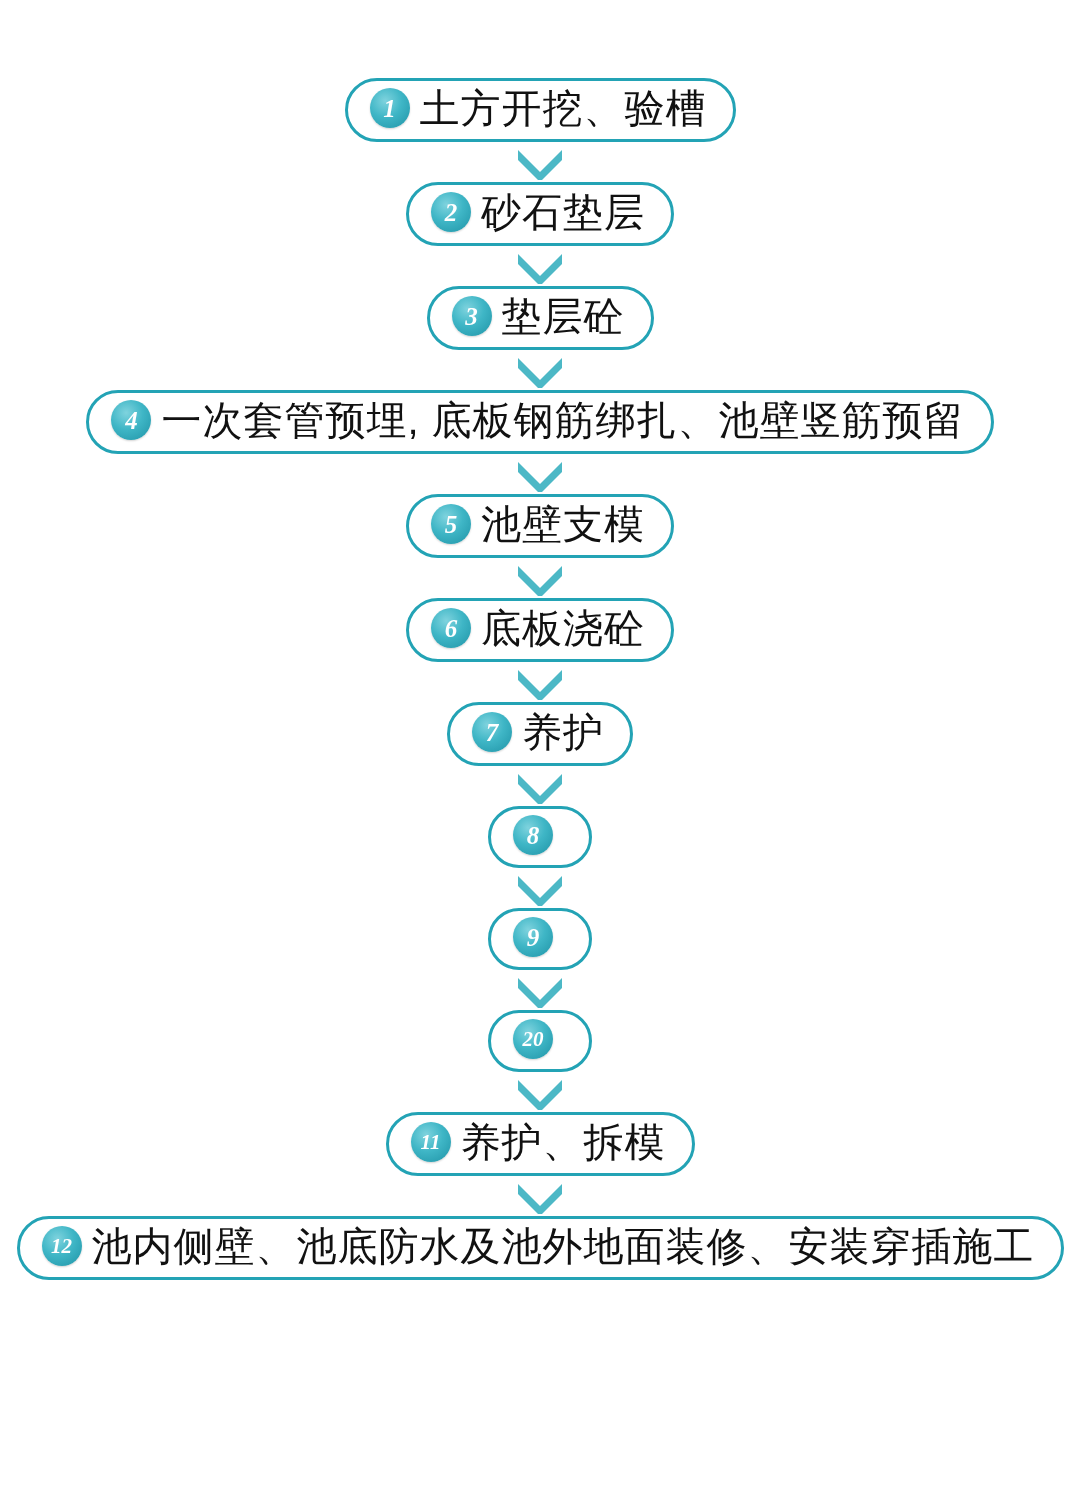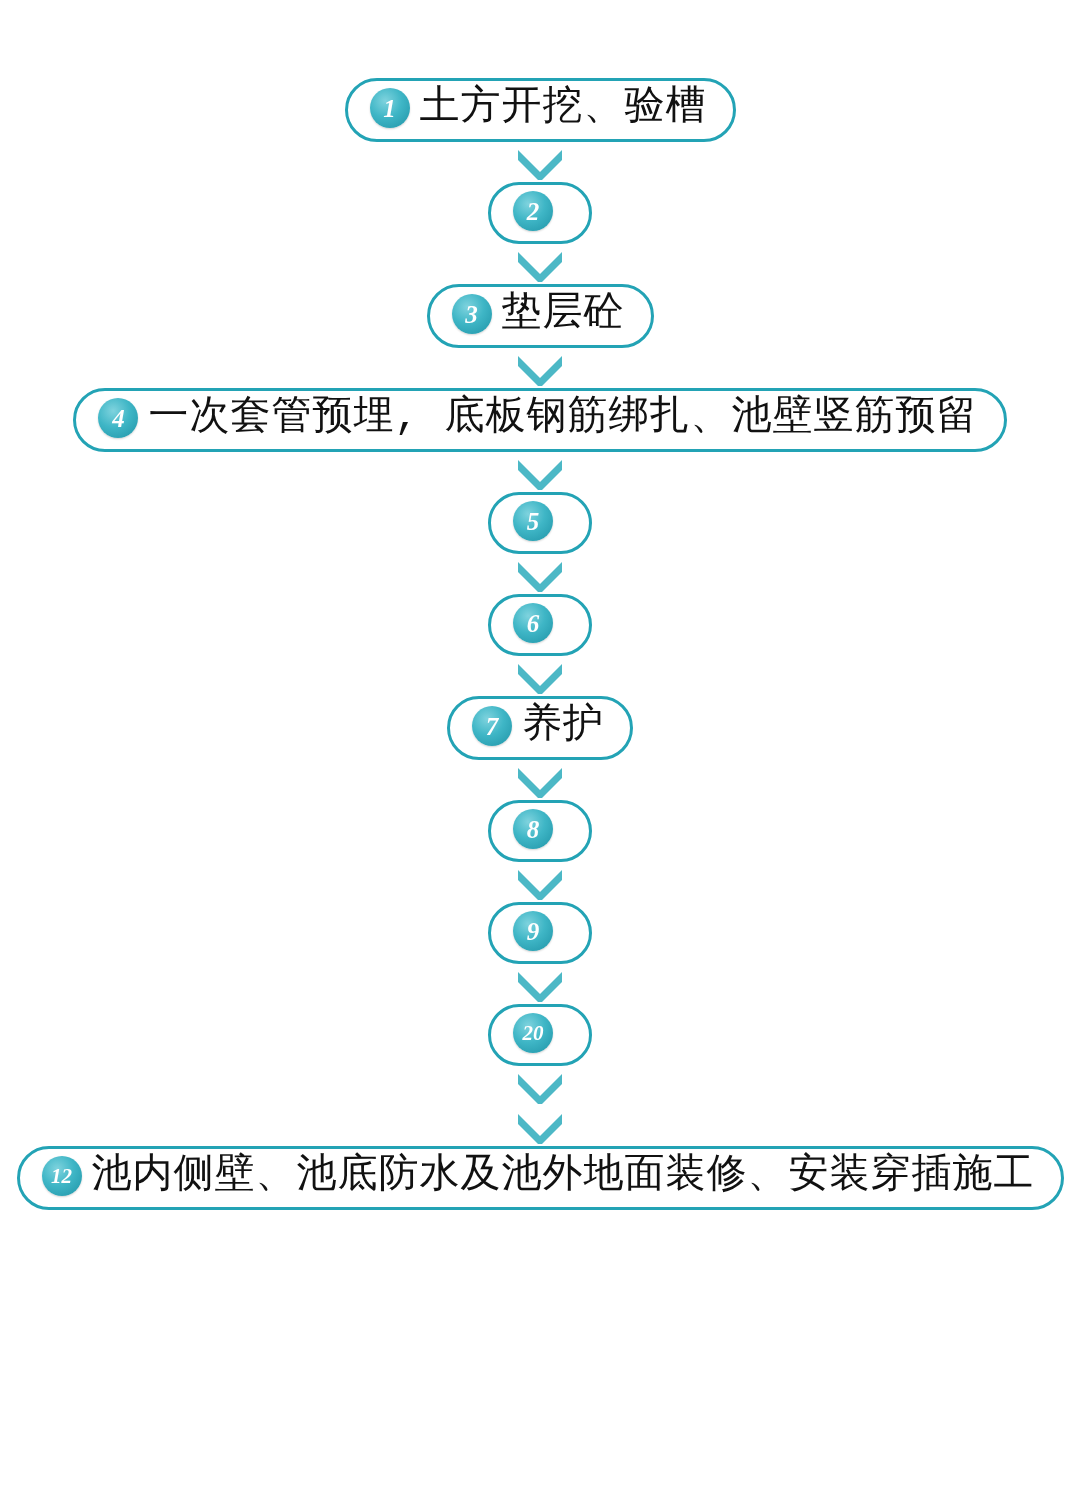--- a/index.html
+++ b/index.html
@@ -53,21 +53,21 @@
     box-shadow: 0 1px 2px rgba(0,0,0,0.18);
   }
   .badge.wide {
     font-size: 21px;
   }
   .label {
     font-size: 40px;
     color: #111111;
     letter-spacing: 1px;
     line-height: 1.05;
-    font-family: Liberation Mono, monospace;
+    font-family: Liberation Sans, sans-serif;
   }
   .arrow {
     width: 56px;
     height: 40px;
     display: flex;
     align-items: center;
     justify-content: center;
   }
   .arrow svg { display: block; }
 </style>
@@ -79,20 +79,21 @@
       <div class="badge">1</div>
       <div class="label">土方开挖、验槽</div>
     </div>
     <div class="arrow">
       <svg width="56" height="36" viewBox="0 0 56 36">
         <path d="M6 6 L28 28 L50 6 L50 16 L28 38 L6 16 Z" fill="#4cb8c6"></path>
       </svg>
     </div>
     <div class="step">
       <div class="badge">2</div>
+      <div class="label">砂石垫层</div>
     </div>
     <div class="arrow">
       <svg width="56" height="36" viewBox="0 0 56 36">
         <path d="M6 6 L28 28 L50 6 L50 16 L28 38 L6 16 Z" fill="#4cb8c6"></path>
       </svg>
     </div>
     <div class="step">
       <div class="badge">3</div>
       <div class="label">垫层砼</div>
     </div>
@@ -105,28 +106,30 @@
       <div class="badge">4</div>
       <div class="label">一次套管预埋, 底板钢筋绑扎、池壁竖筋预留</div>
     </div>
     <div class="arrow">
       <svg width="56" height="36" viewBox="0 0 56 36">
         <path d="M6 6 L28 28 L50 6 L50 16 L28 38 L6 16 Z" fill="#4cb8c6"></path>
       </svg>
     </div>
     <div class="step">
       <div class="badge">5</div>
+      <div class="label">池壁支模</div>
     </div>
     <div class="arrow">
       <svg width="56" height="36" viewBox="0 0 56 36">
         <path d="M6 6 L28 28 L50 6 L50 16 L28 38 L6 16 Z" fill="#4cb8c6"></path>
       </svg>
     </div>
     <div class="step">
       <div class="badge">6</div>
+      <div class="label">底板浇砼</div>
     </div>
     <div class="arrow">
       <svg width="56" height="36" viewBox="0 0 56 36">
         <path d="M6 6 L28 28 L50 6 L50 16 L28 38 L6 16 Z" fill="#4cb8c6"></path>
       </svg>
     </div>
     <div class="step">
       <div class="badge">7</div>
       <div class="label">养护</div>
     </div>
@@ -152,20 +155,24 @@
       </svg>
     </div>
     <div class="step">
       <div class="badge wide">20</div>
     </div>
     <div class="arrow">
       <svg width="56" height="36" viewBox="0 0 56 36">
         <path d="M6 6 L28 28 L50 6 L50 16 L28 38 L6 16 Z" fill="#4cb8c6"></path>
       </svg>
     </div>
+    <div class="step">
+      <div class="badge wide">11</div>
+      <div class="label">养护、拆模</div>
+    </div>
     <div class="arrow">
       <svg width="56" height="36" viewBox="0 0 56 36">
         <path d="M6 6 L28 28 L50 6 L50 16 L28 38 L6 16 Z" fill="#4cb8c6"></path>
       </svg>
     </div>
     <div class="step">
       <div class="badge wide">12</div>
       <div class="label">池内侧壁、池底防水及池外地面装修、安装穿插施工</div>
     </div>
   </div>

